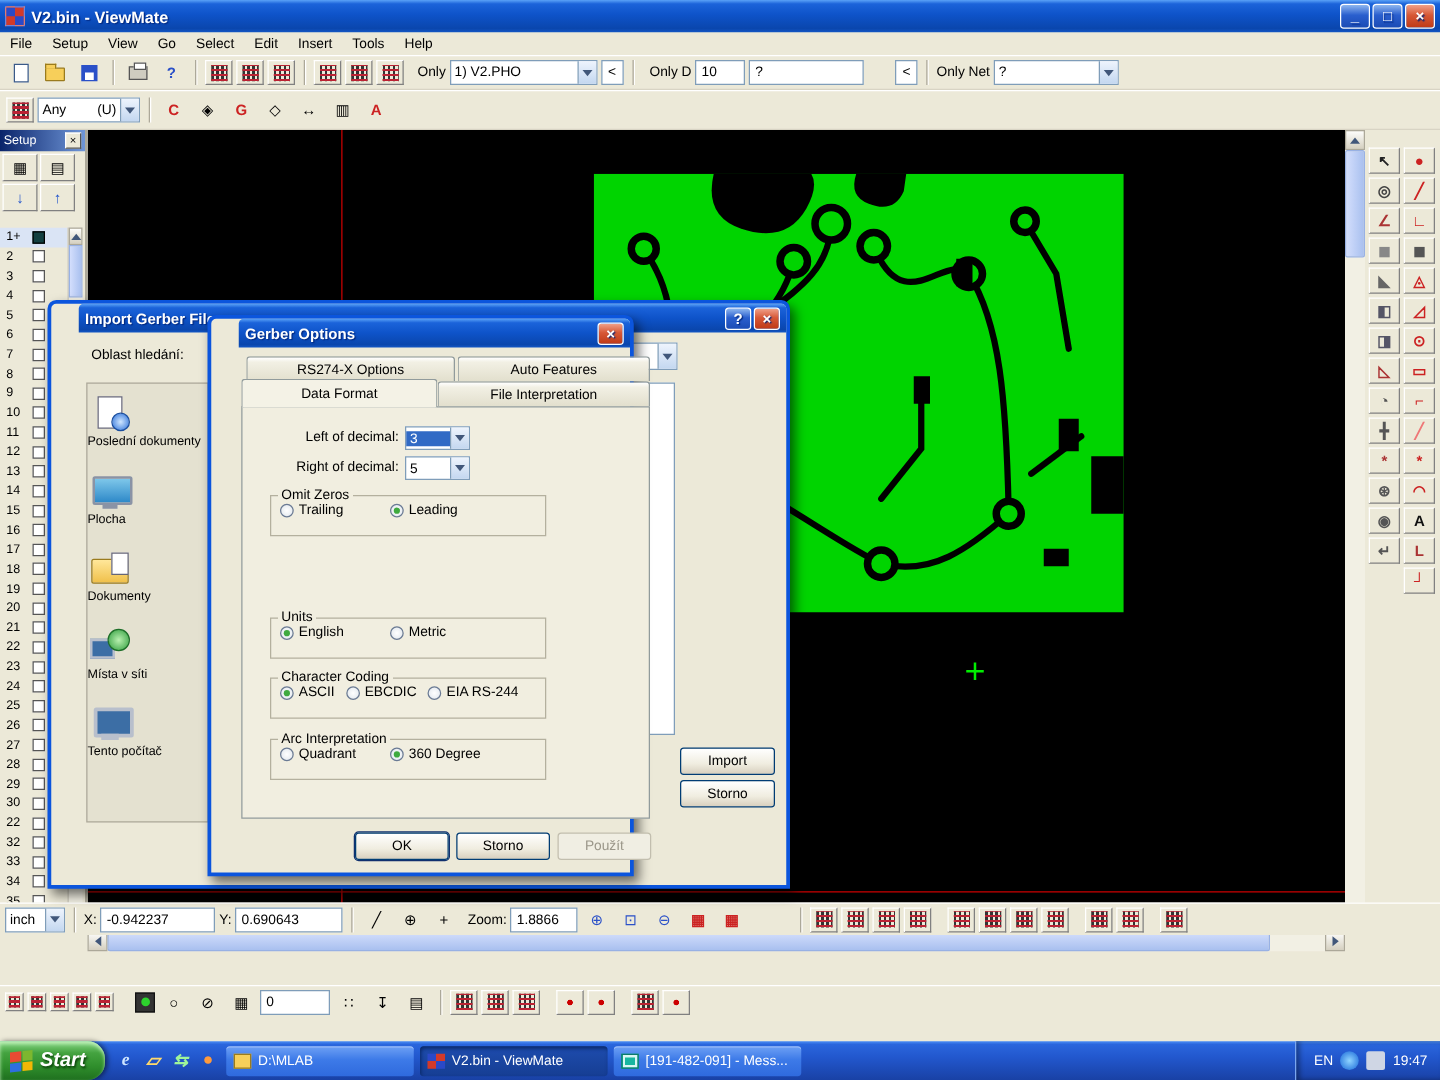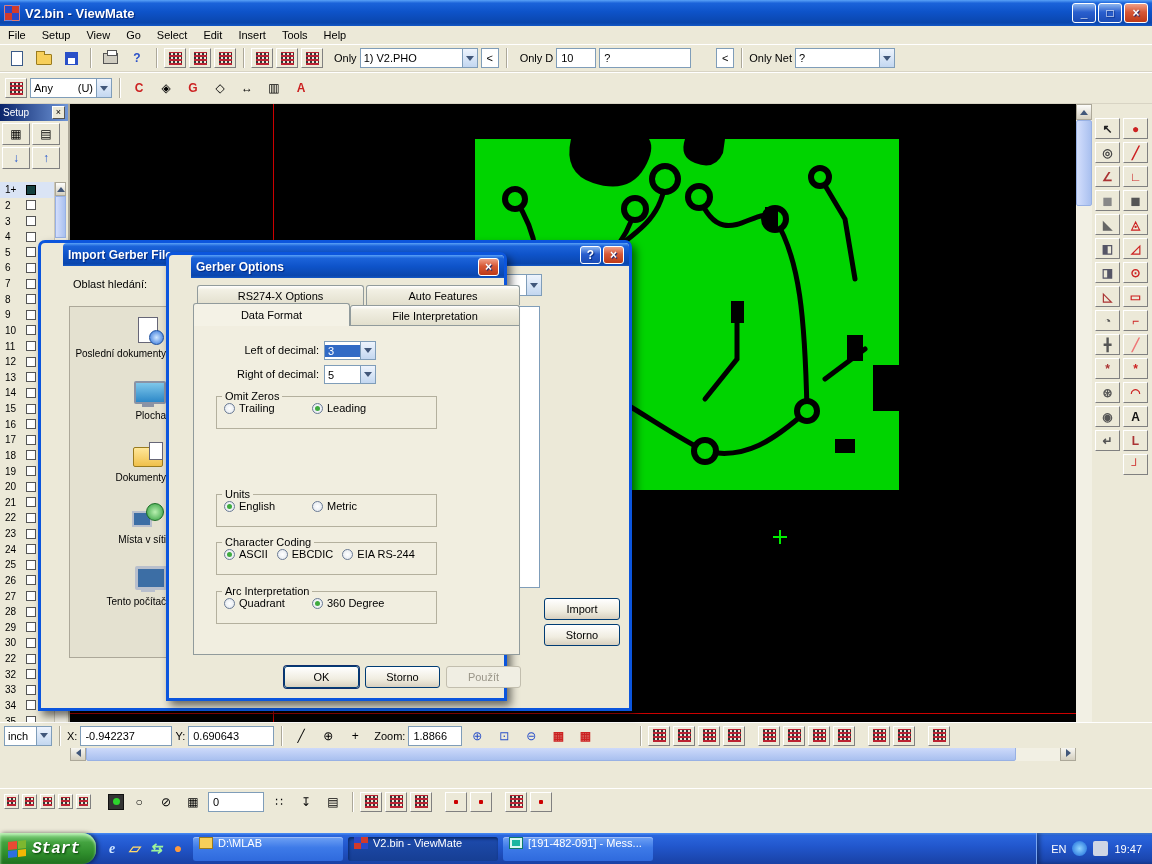--- a/index.html
+++ b/index.html
@@ -88,47 +88,47 @@
 .s1{top:722px;}
 .s2{top:788px;}
 .gapstrip{position:absolute;left:0;top:814px;width:1152px;height:19px;background:#ece9d8;}
 .traffic{width:16px;height:16px;background:#333;border:1px solid #111;display:flex;align-items:center;justify-content:center;}
 .traffic i{width:7px;height:7px;border-radius:50%;background:#2dd32d;}
 
 .taskbar{position:absolute;left:0;top:833px;width:1152px;height:31px;display:flex;align-items:center;
  background:linear-gradient(#4b8ef5 0%,#2a66dd 8%,#2257cd 42%,#1941a5 100%);}
 .start{height:31px;flex:none;display:flex;align-items:center;gap:6px;padding:0 16px 0 8px;border-radius:0 14px 14px 0;
  background:linear-gradient(#8cd98a,#44a340 30%,#2f8e2c 65%,#1f701f);color:#fff;font-weight:bold;font-style:italic;font-size:16px;
- text-shadow:1px 1px 2px #053a05;box-shadow:inset 0 2px 3px #bff0b8,2px 0 4px #00000088;font-family:Liberation Mono, monospace;}
+ text-shadow:1px 1px 2px #053a05;box-shadow:inset 0 2px 3px #bff0b8,2px 0 4px #00000088;}
 .flag{width:18px;height:16px;display:grid;grid-template:1fr 1fr / 1fr 1fr;gap:1px;transform:skewY(-6deg);}
 .flag i:nth-child(1){background:#e84a33;}.flag i:nth-child(2){background:#7db72f;}
 .flag i:nth-child(3){background:#2e6fe0;}.flag i:nth-child(4){background:#f2b705;}
 .ql{display:flex;align-items:center;margin-left:6px;gap:2px;}
 .qlicon{width:20px;height:20px;display:flex;align-items:center;justify-content:center;font-family:"Liberation Serif",serif;font-style:italic;font-weight:bold;font-size:14px;}
-.taskbtn{height:24px;width:150px;margin-left:5px;flex:none;border-radius:3px;display:flex;gap:5px;padding:0 6px;color:#fff;
+.taskbtn{height:24px;width:150px;margin-left:5px;flex:none;border-radius:3px;display:flex;align-items:center;gap:5px;padding:0 6px;color:#fff;
  background:linear-gradient(#6ea1f5,#3d7ae8 45%,#2f6add);box-shadow:inset 0 1px 0 #9dbcf7;overflow:hidden;white-space:nowrap;}
 .taskbtn.active{background:linear-gradient(#1e4cae,#163e93);box-shadow:inset 1px 2px 3px #0a2a6b;}
 .tico{width:14px;height:12px;flex:none;}
 .tico.mlab{background:#f7cf5a;border:1px solid #9a7b1e;}
 .tico.vm{background:conic-gradient(#d23a2a 0 25%,#2a49c8 0 50%,#d23a2a 0 75%,#2a49c8 0);}
 .tico.msg{background:#19b6a0;border:1px solid #0d7a6a;box-shadow:inset 0 0 0 2px #d9f7f2;}
 .tray{margin-left:auto;height:31px;display:flex;align-items:center;gap:6px;padding:0 10px 0 14px;color:#fff;
  border-left:1px solid #7aa6f0;box-shadow:inset 3px 0 4px #00000055;background:linear-gradient(#4b8ef5 0%,#2a66dd 8%,#2257cd 42%,#1941a5 100%);}
 .trayico{width:15px;height:15px;border-radius:50%;background:radial-gradient(#8fd4ff,#1565d8);display:flex;align-items:center;justify-content:center;font-size:9px;}
 .trayico.sq{border-radius:2px;background:#cfd6e4;color:#334;}
 
 .dlg{position:absolute;background:#ece9d8;border:3px solid #0b55dd;border-radius:7px 7px 0 0;box-shadow:4px 5px 9px rgba(0,0,0,.55);padding-left:22px;}
 .dlg-title{height:23px;display:flex;align-items:center;padding:0 5px;color:#fff;font-weight:bold;font-size:12px;text-shadow:1px 1px 1px #00257a;border-radius:4px 4px 0 0;
  background:linear-gradient(180deg,#5aa2f7 0%,#1b63da 14%,#0e53c9 50%,#0a46ad 90%,#1458c6 100%);}
 .dlg-title .winbtns{gap:2px;}
 .import{left:38px;top:240px;width:594px;height:471px;z-index:10;}
 .gerber{left:166px;top:252px;width:341px;height:449px;z-index:20;}
 .lbl{position:absolute;font-size:11px;}
 .placesbar{position:absolute;left:6px;top:40px;width:98px;height:352px;background:#e4e1d0;border:1px solid #aca899;padding-top:10px;}
-.place{height:62px;display:flex;flex-direction:column;align-items:flex-end;text-align:center;font-size:10px;line-height:11px;gap:3px;}
+.place{height:62px;display:flex;flex-direction:column;align-items:flex-start;text-align:center;font-size:10px;line-height:11px;gap:3px;}
 .pic{width:36px;height:28px;position:relative;flex:none;}
 .pic:before,.pic:after{content:"";position:absolute;}
 .pic.recent:before{left:8px;top:0;width:18px;height:24px;background:#fff;border:1px solid #667;}
 .pic.recent:after{right:2px;bottom:0;width:13px;height:13px;border-radius:50%;background:radial-gradient(#cfe6ff,#2a6fd8);border:1px solid #1c4f9e;}
 .pic.desktop:before{left:4px;top:2px;width:28px;height:19px;background:linear-gradient(#7ec7ea,#2d88c8);border:2px solid #8a93a5;border-radius:2px;}
 .pic.desktop:after{left:12px;bottom:0;width:12px;height:4px;background:#8a93a5;}
 .pic.docs:before{left:3px;top:6px;width:28px;height:18px;background:linear-gradient(#ffe79a,#f0c04a);border:1px solid #9a7b1e;border-radius:2px;}
 .pic.docs:after{right:3px;top:1px;width:12px;height:16px;background:#fff;border:1px solid #667;}
 .pic.computer:before{left:5px;top:1px;width:26px;height:18px;background:#3c6ea5;border:3px solid #b8bfcc;border-radius:2px;}
 .pic.computer:after{left:11px;bottom:1px;width:14px;height:5px;background:#b8bfcc;}

